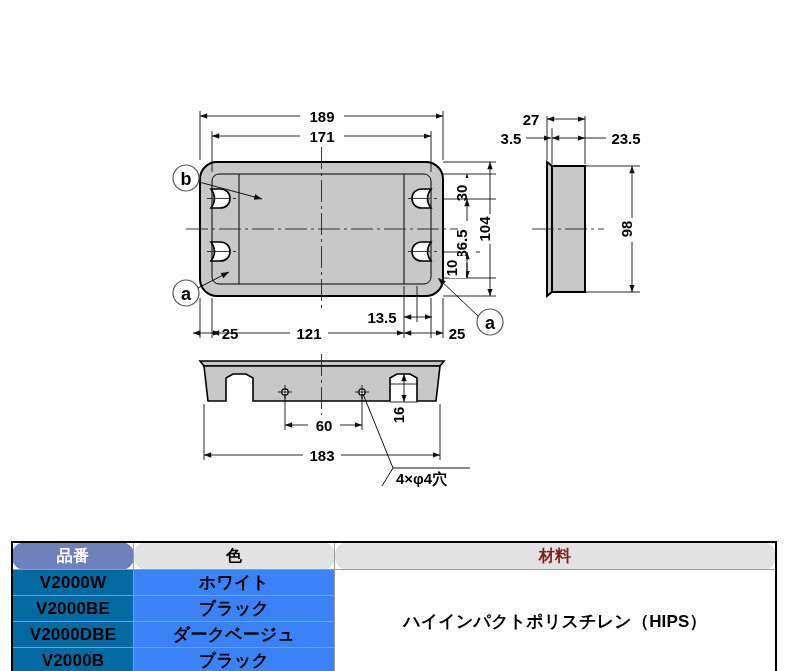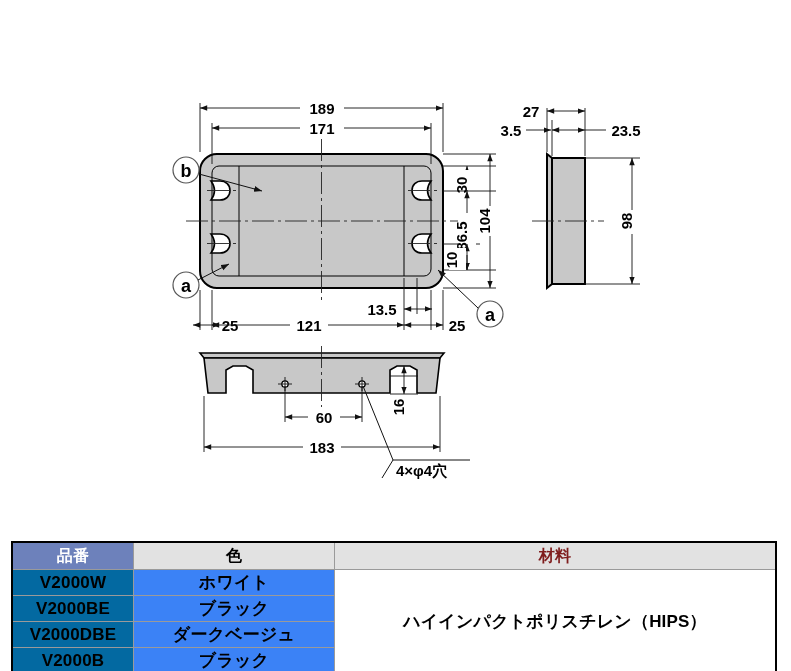--- a/index.html
+++ b/index.html
@@ -1,21 +1,21 @@
 <!DOCTYPE html>
 <html><head>
 <meta charset="utf-8">
 <style>
   html,body{margin:0;padding:0;background:#ffffff;}
   body{
     width:791px;height:671px;position:relative;overflow:hidden;
     font-family:"Liberation Sans","DejaVu Sans",sans-serif;
     color:#000;
   }
-  #drawing{position:absolute;left:0;top:8px;width:791px;height:520px;}
+  #drawing{position:absolute;left:0;top:16px;width:791px;height:520px;}
   #drawing svg{display:block;}
 
   
   #spec-table{
     position:absolute;left:11px;top:541px;width:766px;
     border-collapse:collapse;table-layout:fixed;
     border:2px solid #000;
   }
   #spec-table td,#spec-table th{
     border:1px solid #9a9a9a;
@@ -33,21 +33,21 @@
   }
   th.hdr-code{background:#6d81bb;color:#ffffff;width:120px;}
   th.hdr-color{background:#e2e2e2;color:#000;width:200px;}
   th.hdr-mat{background:#e2e2e2;color:#7f1d1d;}
   td.cell-code{background:#0369a1;color:#000;font-size:18px;}
   td.cell-color{background:#3b82f6;color:#000;font-size:17px;}
   td.cell-mat{background:#ffffff;color:#000;font-size:18px;font-weight:bold;}
   .tbl-outer-left{border-left:2px solid #000;}
   .tbl-outer-right{border-right:2px solid #000;}
   .thick-bottom{border-bottom:2px solid #000;}
-  .hdr-sep{border-bottom:2px solid #000;}
+  .hdr-sep{border-bottom:2px solid #000;border-radius:13px;}
 </style>
 </head>
 <body>
 
 <div id="drawing">
 <svg width="791" height="520" viewBox="0 0 791 520" xmlns="http://www.w3.org/2000/svg">
   <defs>
     <marker id="ar" markerWidth="9" markerHeight="9" refX="8" refY="3" orient="auto">
       <path d="M0,0 L8,3 L0,6 z" fill="#111"></path>
     </marker>

